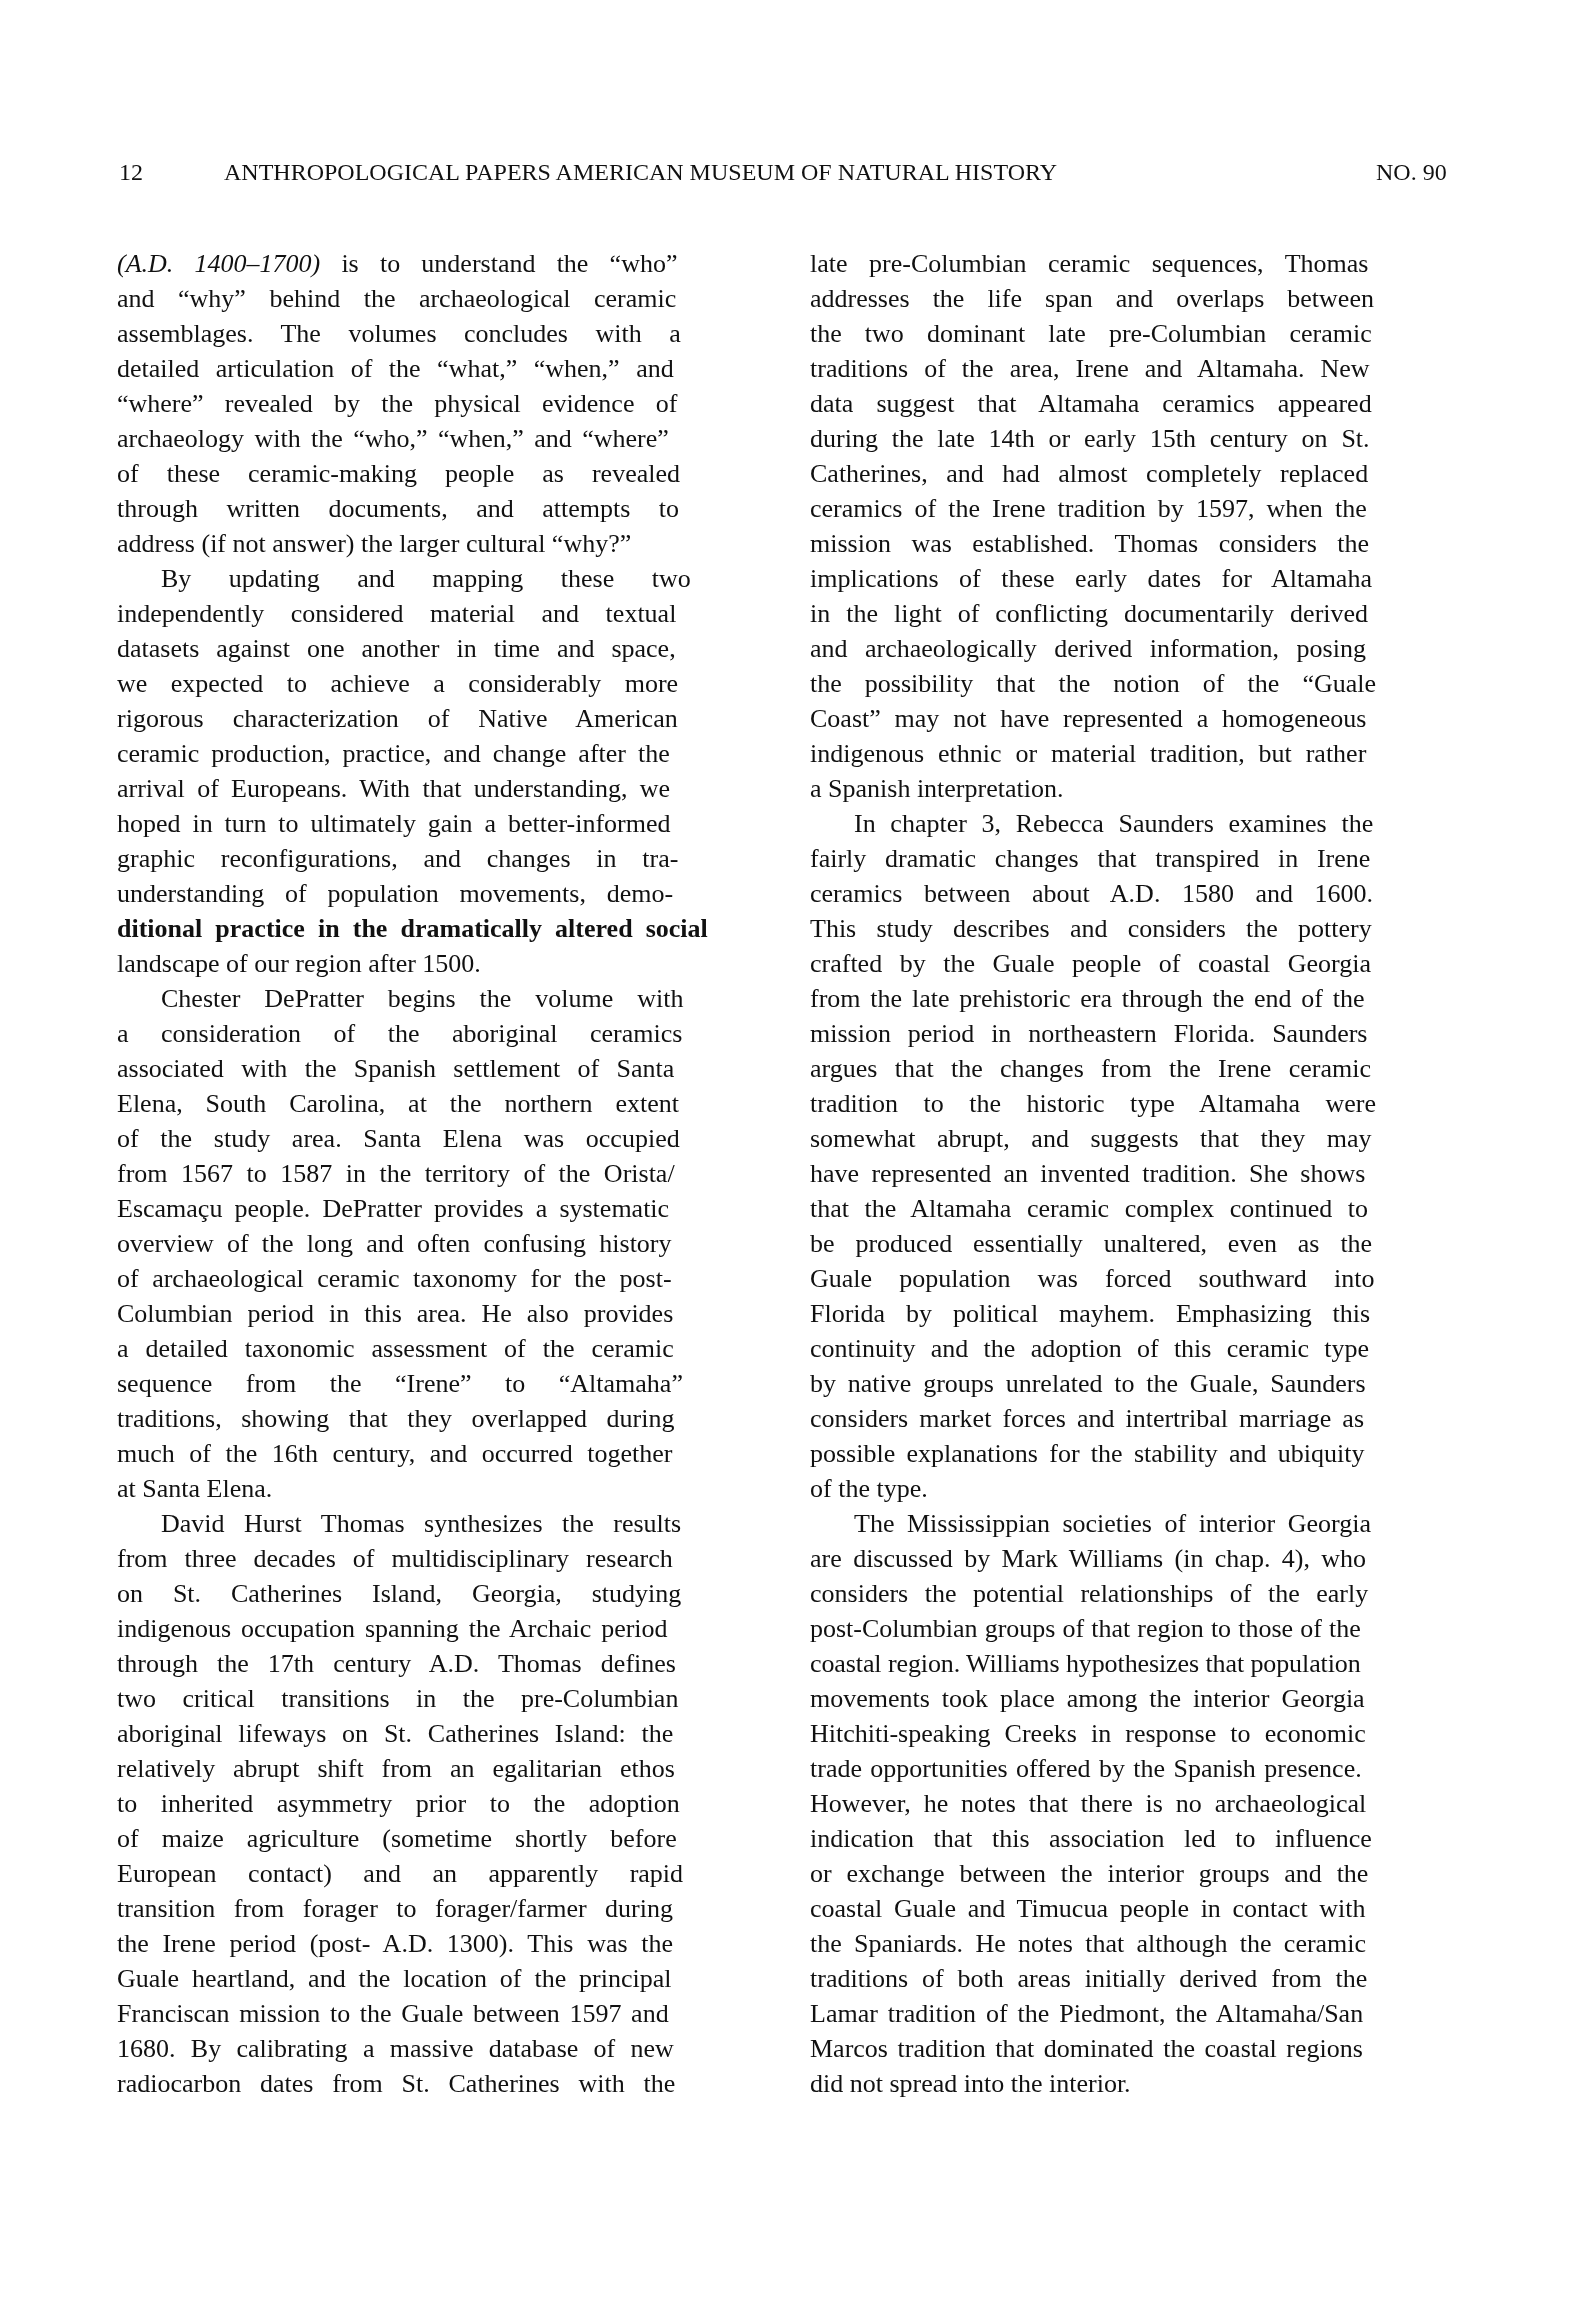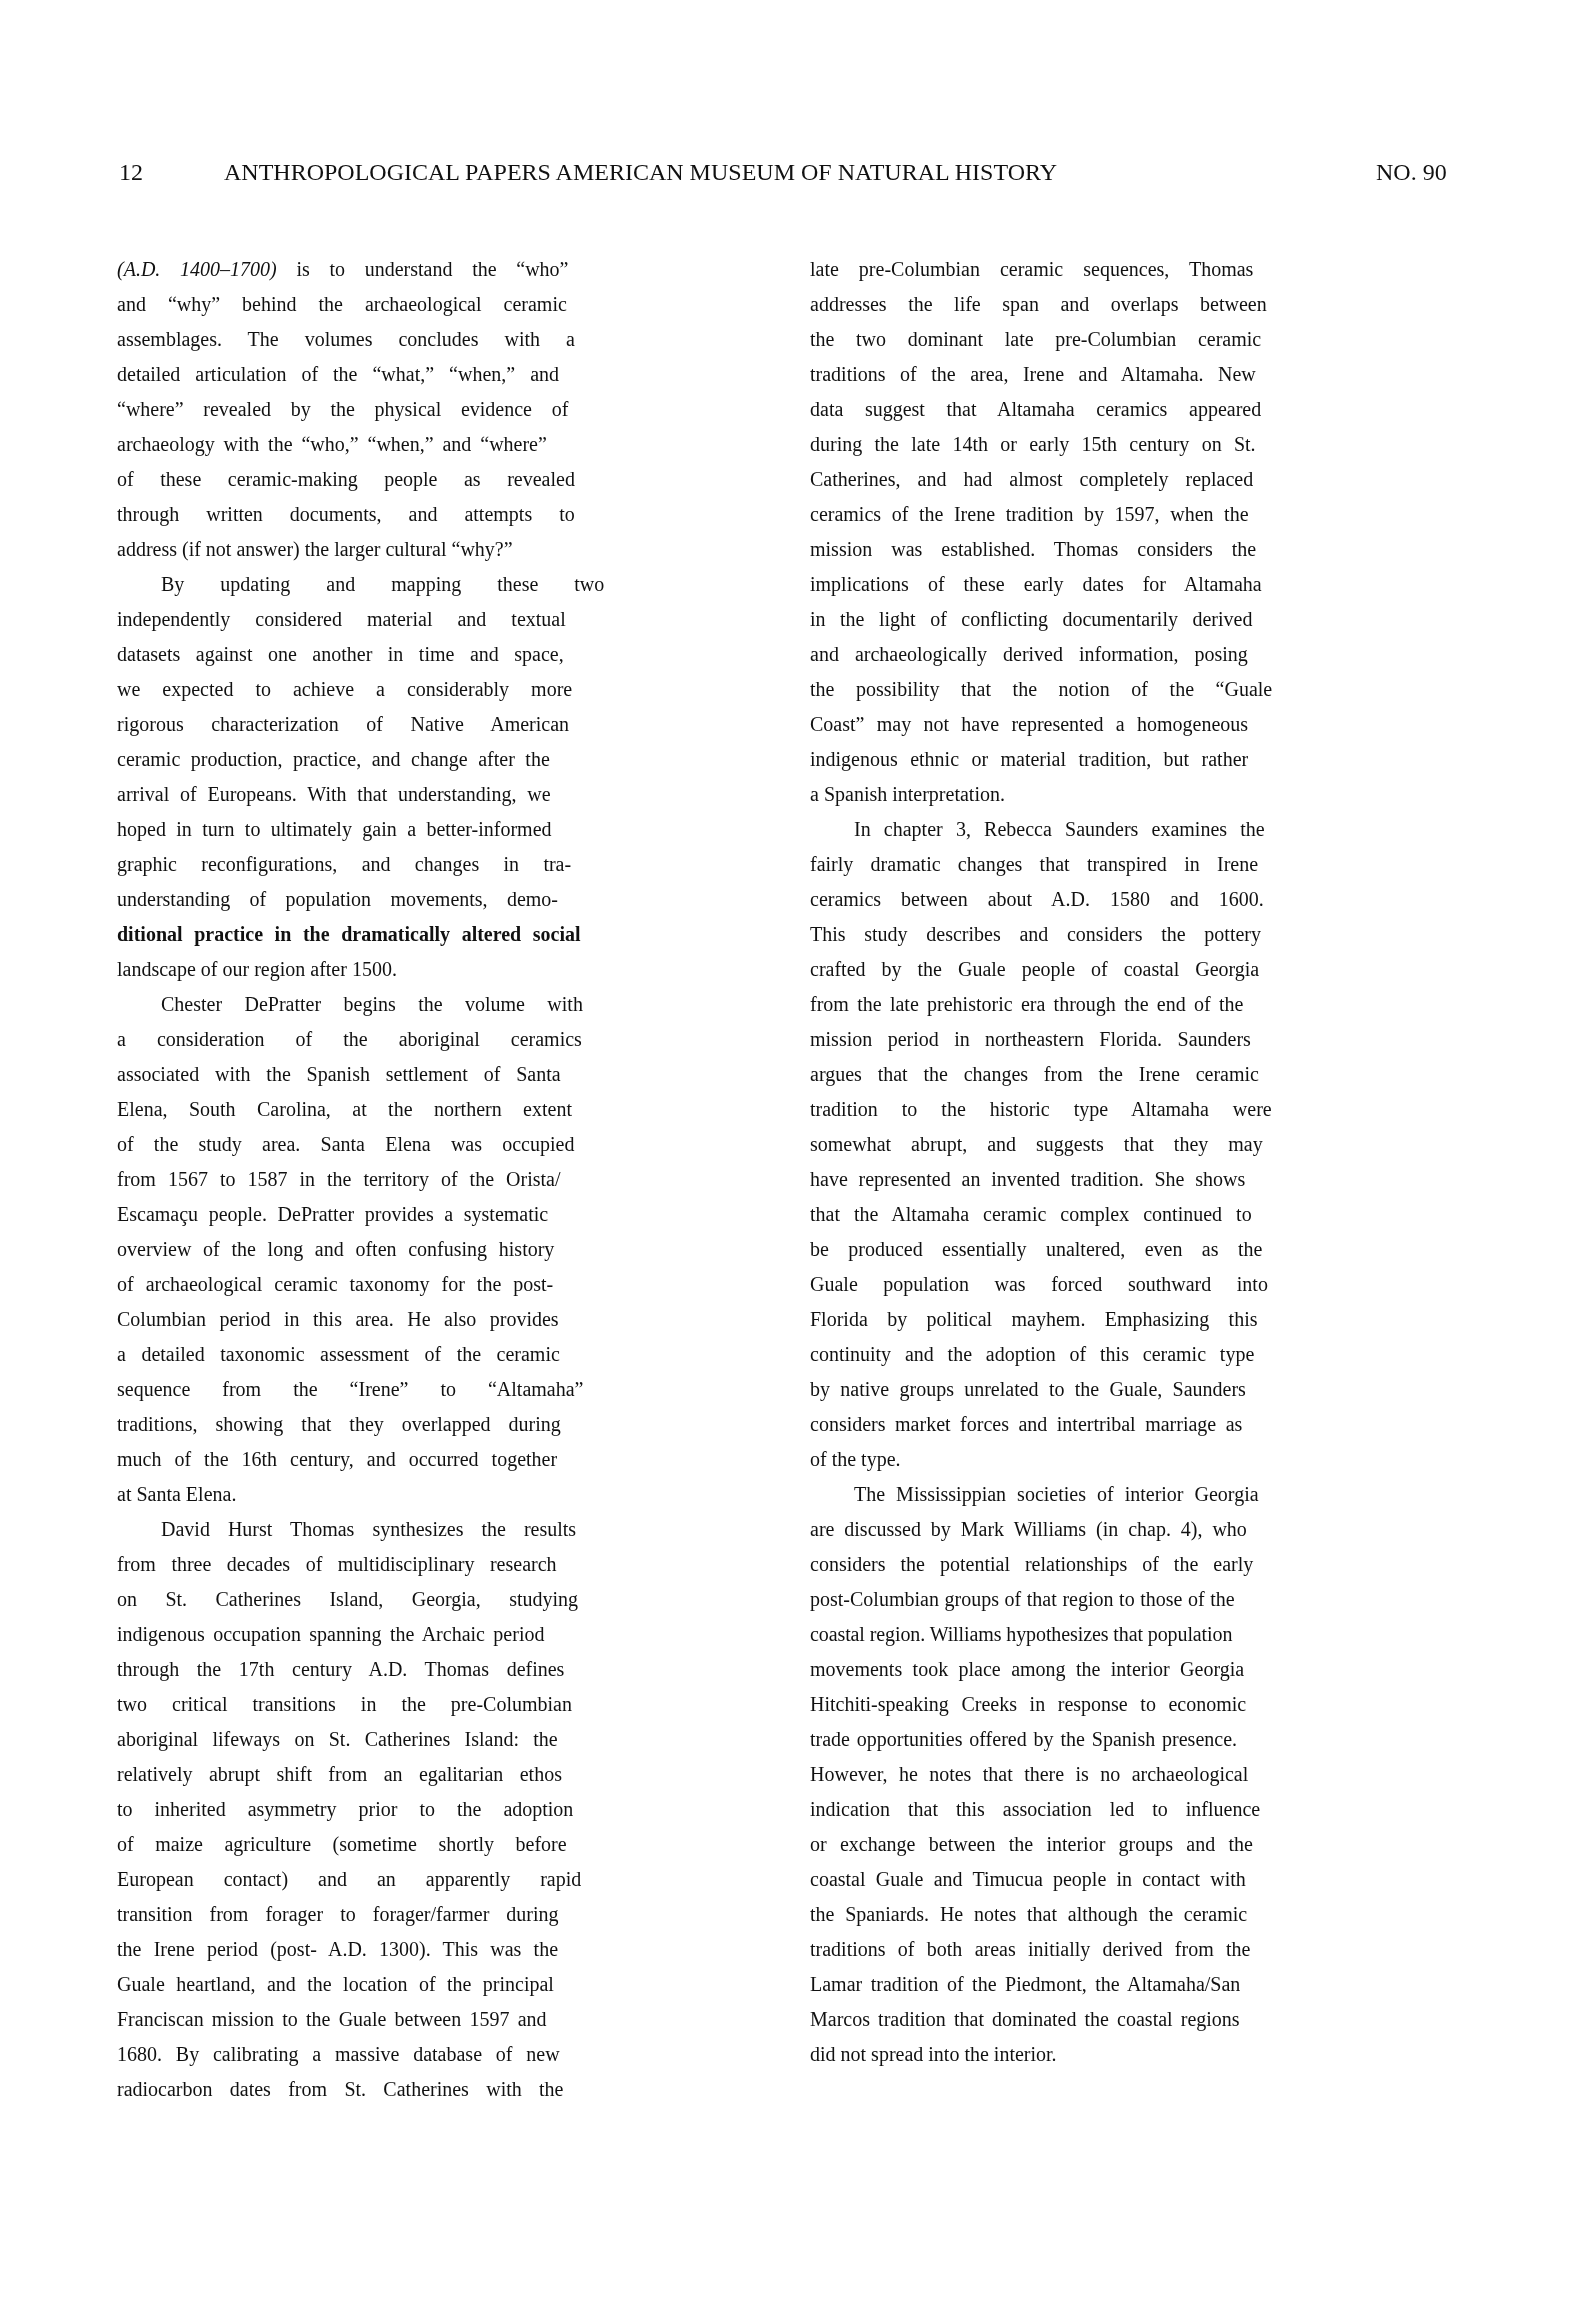--- a/index.html
+++ b/index.html
@@ -3,21 +3,21 @@
 <meta charset="utf-8">
 <style>
   html, body { margin: 0; padding: 0; background: #ffffff; }
   body { width: 1585px; height: 2319px; position: relative; overflow: hidden;
          font-family: "Liberation Serif", "DejaVu Serif", serif; color: #111; }
   .header { position: absolute; top: 153px; left: 0; width: 1585px; height: 39px;
             font-size: 24px; line-height: 39px; letter-spacing: 0; }
   .header .pnum { position: absolute; left: 119px; }
   .header .title { position: absolute; left: 224px; }
   .header .issue { position: absolute; left: 1376px; }
-  .col { position: absolute; top: 252px; width: 635px; font-size: 20px; line-height: 35px; }
+  .col { position: absolute; top: 246px; width: 635px; font-size: 26px; line-height: 35px; }
   .col.left { left: 117px; }
   .col.right { left: 810px; width: 638px; }
   .ln { display: block; height: 35px; white-space: nowrap; text-align: justify; text-align-last: justify; }
   .ln.last { text-align-last: left; }
   .ln.indent { text-indent: 44px; }
   .it { font-style: italic; }
 </style>
 </head>
 <body>
 
@@ -110,20 +110,21 @@
     <span class="ln" style="word-spacing: 19px; text-align: left; text-align-last: left;"><span>tradition to the historic type Altamaha were</span></span>
     <span class="ln" style="word-spacing: 15px; text-align: left; text-align-last: left;"><span>somewhat abrupt, and suggests that they may</span></span>
     <span class="ln" style="word-spacing: 5.8px; text-align: left; text-align-last: left;"><span>have represented an invented tradition. She shows</span></span>
     <span class="ln" style="word-spacing: 9px; text-align: left; text-align-last: left;"><span>that the Altamaha ceramic complex continued to</span></span>
     <span class="ln" style="word-spacing: 14.4px; text-align: center; text-align-last: left;"><span>be produced essentially unaltered, even as the</span></span>
     <span class="ln" style="word-spacing: 20.6px; text-align: left; text-align-last: left;"><span>Guale population was forced southward into</span></span>
     <span class="ln" style="word-spacing: 14.4px; text-align: left; text-align-last: left;"><span>Florida by political mayhem. Emphasizing this</span></span>
     <span class="ln" style="word-spacing: 8.8px; text-align: left; text-align-last: left;"><span>continuity and the adoption of this ceramic type</span></span>
     <span class="ln" style="word-spacing: 5.3px; text-align: left; text-align-last: left;"><span>by native groups unrelated to the Guale, Saunders</span></span>
     <span class="ln" style="word-spacing: 4.5px; text-align: left; text-align-last: left;"><span>considers market forces and intertribal marriage as</span></span>
+    <span class="ln" style="word-spacing: 4.8px; text-align: left; text-align-last: left;"><span>possible explanations for the stability and ubiquity</span></span>
     <span class="ln last"><span>of the type.</span></span>
     <span class="ln indent" style="word-spacing: 6px; text-align: left; text-align-last: left;"><span>The Mississippian societies of interior Georgia</span></span>
     <span class="ln" style="word-spacing: 4.9px; text-align: left; text-align-last: left;"><span>are discussed by Mark Williams (in chap. 4), who</span></span>
     <span class="ln" style="word-spacing: 10px; text-align: left; text-align-last: left;"><span>considers the potential relationships of the early</span></span>
     <span class="ln" style="word-spacing: 0.6px; text-align: left; text-align-last: left;"><span>post-Columbian groups of that region to those of the</span></span>
     <span class="ln" style="letter-spacing: -0.1px; text-align: left; text-align-last: left;"><span>coastal region. Williams hypothesizes that population</span></span>
     <span class="ln" style="word-spacing: 5.4px; text-align: left; text-align-last: left;"><span>movements took place among the interior Georgia</span></span>
     <span class="ln" style="word-spacing: 7.6px; text-align: left; text-align-last: left;"><span>Hitchiti-speaking Creeks in response to economic</span></span>
     <span class="ln" style="word-spacing: 1.9px; text-align: left; text-align-last: left;"><span>trade opportunities offered by the Spanish presence.</span></span>
     <span class="ln" style="word-spacing: 6.4px; text-align: left; text-align-last: left;"><span>However, he notes that there is no archaeological</span></span>

